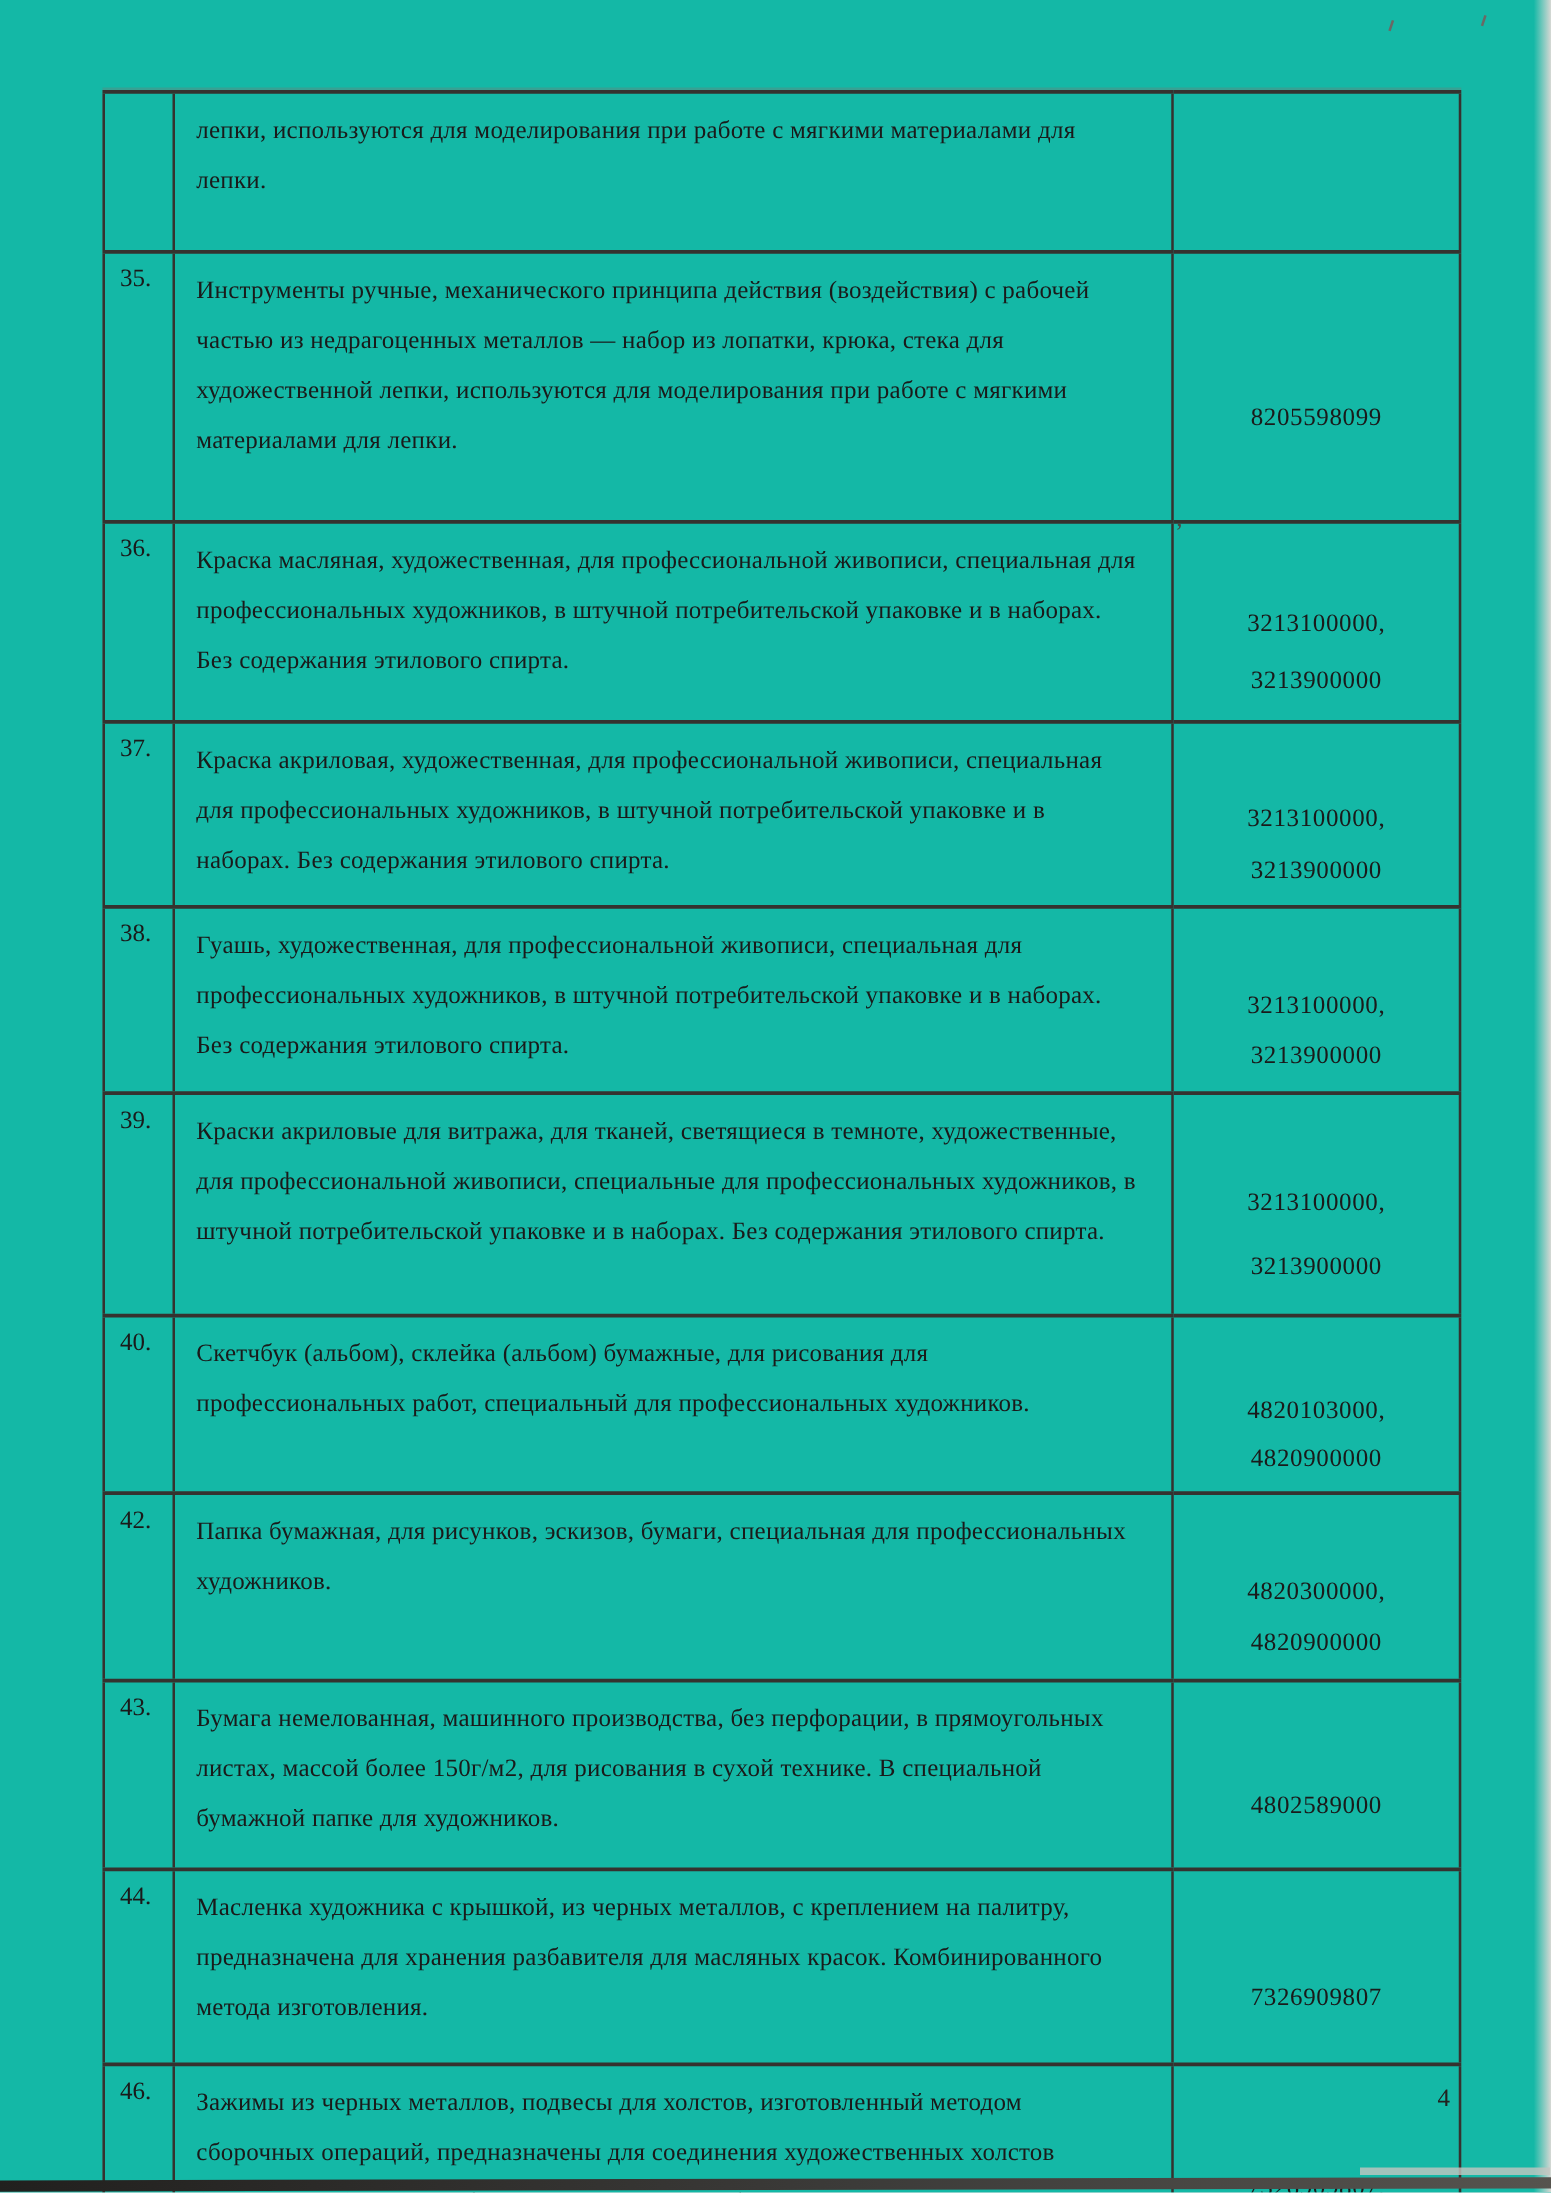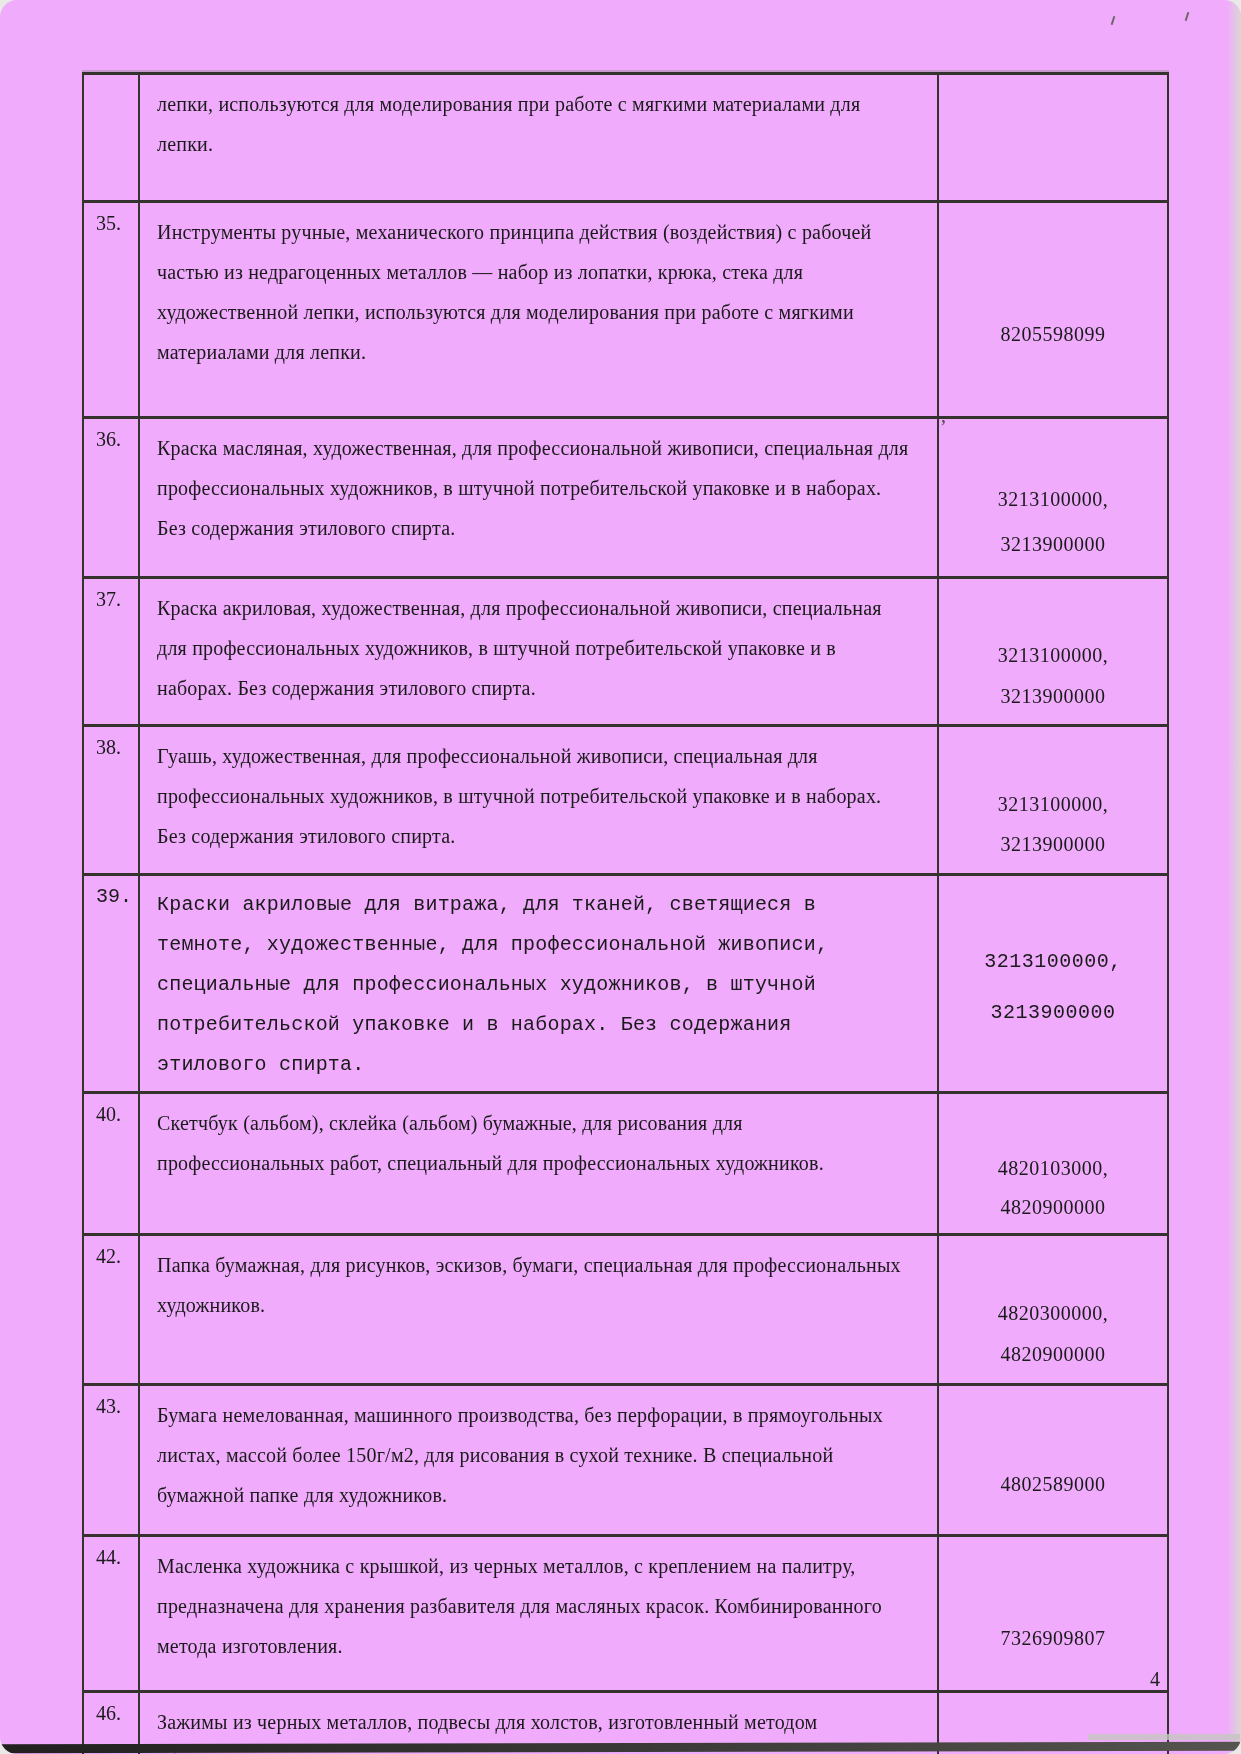--- a/index.html
+++ b/index.html
@@ -4,25 +4,24 @@
 <style>
   html, body {
     margin: 0; padding: 0;
     background: #e9e9e7;
   }
   .page {
     position: relative;
     width: 1241px;
     height: 1754px;
     margin: 0 auto;
-    background: #f0abfc;
+    background: #14b8a6;
     overflow: hidden;
     font-family: "Liberation Serif", "DejaVu Serif", serif;
     color: #1a1a1a;
-    border-radius: 17px;
   }
   table.goods {
     position: absolute;
     left: 82px;
     top: 72px;
     width: 1085px;
     border-collapse: collapse;
     table-layout: fixed;
     background: transparent;
   }
@@ -179,21 +178,21 @@
       <td class="desc-cell">
         <span>Гуашь, художественная, для профессиональной живописи, специальная для профессиональных художников, в штучной потребительской упаковке и в наборах. Без содержания этилового спирта.</span>
       </td>
       <td class="code-cell">
         <div class="code-stack" style="min-height: 98px;">
               <div class="code-line">3213100000,</div>
               <div class="code-line">3213900000</div>
             </div>
       </td>
     </tr>
-        <tr style="height: 135px; font-family: Liberation Mono, monospace;">
+        <tr style="height: 135px;">
       <td class="num-cell">
         <span>39.</span>
       </td>
       <td class="desc-cell">
         <span>Краски акриловые для витража, для тканей, светящиеся в темноте, художественные, для профессиональной живописи, специальные для профессиональных художников, в штучной потребительской упаковке и в наборах. Без содержания этилового спирта.</span>
       </td>
       <td class="code-cell">
         <div class="code-stack" style="min-height: 127px;">
               <div class="code-line">3213100000,</div>
               <div class="code-line">3213900000</div>

